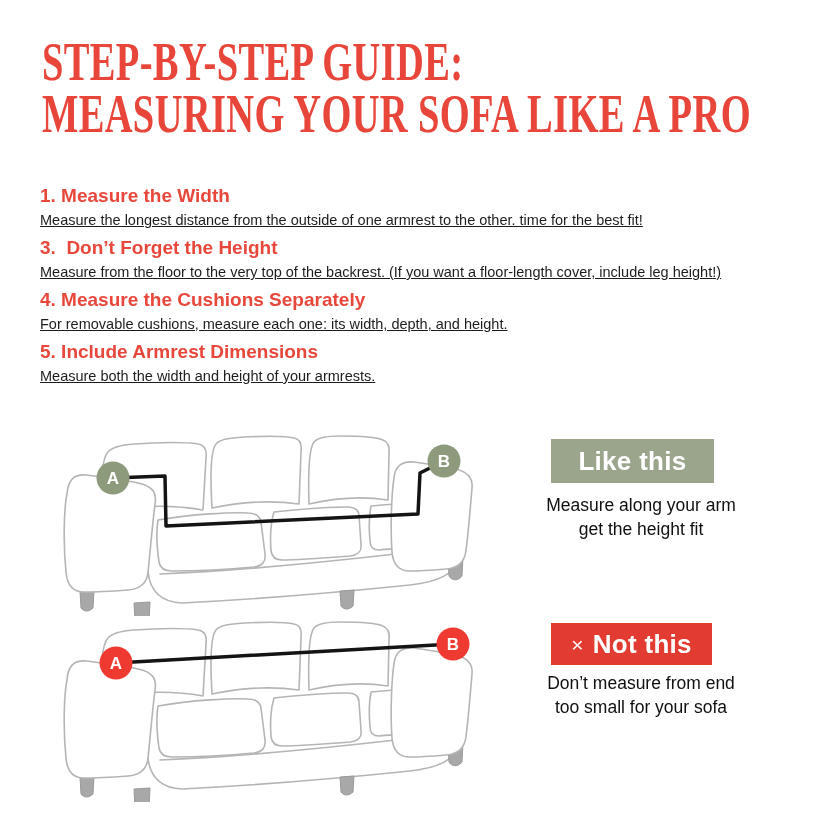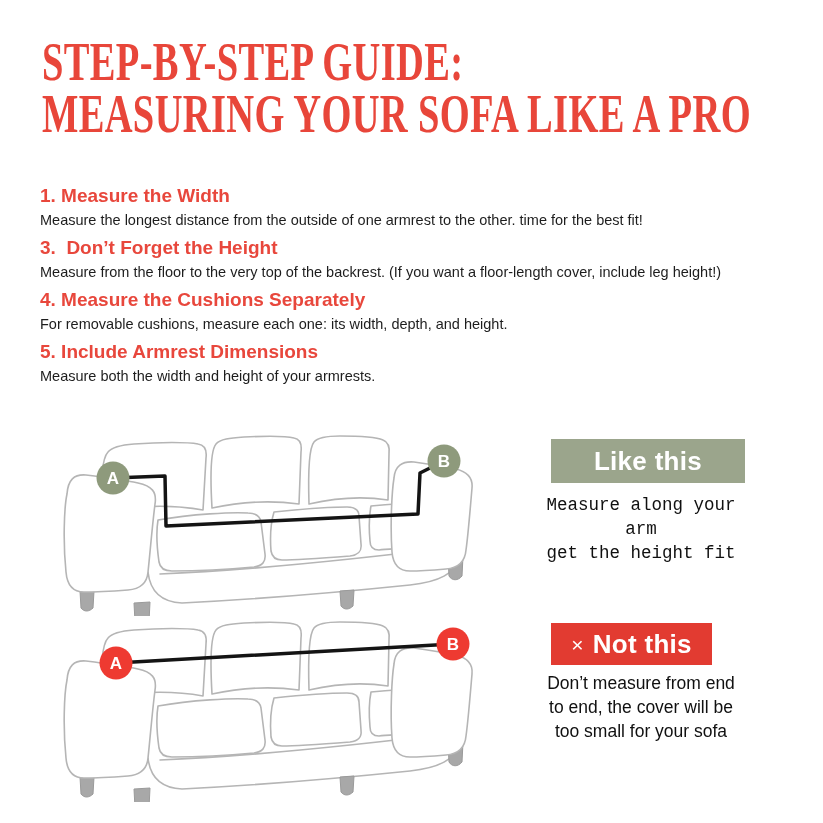--- a/index.html
+++ b/index.html
@@ -11,41 +11,41 @@
          font-family:"Liberation Serif",serif;font-weight:bold;
          font-size:55px;line-height:52px;color:#e8463a;
          transform:scaleX(0.70);transform-origin:left top;white-space:nowrap;
          letter-spacing:0.5px;}
 
   
   .steps{position:absolute;left:40px;top:153px;width:775px;margin-top:32px;}
   .step-heading{font-size:19px;line-height:22px;font-weight:bold;color:#e8473c;
                 margin:0 0 4px 0;white-space:pre-wrap;}
   .step-body{font-size:14.5px;line-height:18px;color:#1d1d1d;margin:0 0 8px 0;
-             white-space:nowrap;}
+             white-space:nowrap;text-decoration:underline;}
 
   
   .sofa-svg{position:absolute;left:42px;width:480px;height:192px;}
   .sofa-like{top:424px;}
   .sofa-not{top:610px;}
   .sofa-line{stroke:#b5b5b5;stroke-width:1.6;fill:#ffffff;stroke-linejoin:round;stroke-linecap:round;}
   .sofa-open{stroke:#b5b5b5;stroke-width:1.6;fill:none;stroke-linejoin:round;stroke-linecap:round;}
   .sofa-leg{fill:#a8a8a8;stroke:#9a9a9a;stroke-width:1;}
   .measure-line{stroke:#141414;stroke-width:3.5;fill:none;stroke-linejoin:round;stroke-linecap:round;}
   .marker-letter{font-family:"Liberation Sans",sans-serif;font-size:17px;font-weight:bold;
                  fill:#ffffff;text-anchor:middle;}
 
   
   .badge{position:absolute;display:flex;align-items:center;justify-content:center;
          color:#ffffff;font-weight:bold;font-size:26px;letter-spacing:0.3px;}
-  .badge-like{left:551px;top:439px;width:194px;height:44px;}
+  .badge-like{left:551px;top:439px;width:163px;height:44px;}
   .badge-not{left:551px;top:623px;width:161px;height:42px;}
   .badge-x{font-weight:normal;font-size:21px;margin-right:9px;position:relative;top:1px;}
   .side-text{position:absolute;text-align:center;font-size:17.5px;line-height:24px;color:#101010;}
-  .like-text{left:527px;top:493px;width:228px;font-family:Liberation Mono, monospace;}
+  .like-text{left:527px;top:493px;width:228px;}
   .not-text{left:527px;top:643px;width:228px;margin-top:28px;}
 </style>
 </head>
 <body>
 
 <div class="page">
 
   <div class="title">
     <div>STEP-BY-STEP GUIDE:</div>
     <div>MEASURING YOUR SOFA LIKE A PRO</div>
@@ -123,17 +123,16 @@
     <div>Measure along your arm</div>
     <div>get the height fit</div>
   </div>
 
   <div class="badge badge-not" style="background: rgb(226, 59, 49);">
     <span class="badge-x">×</span>
     <span>Not this</span>
   </div>
   <div class="side-text not-text">
     <div>Don’t measure from end</div>
-    <div>to end, the cover will be</div>
     <div>too small for your sofa</div>
   </div>
 
 </div>
 
 </body></html>

